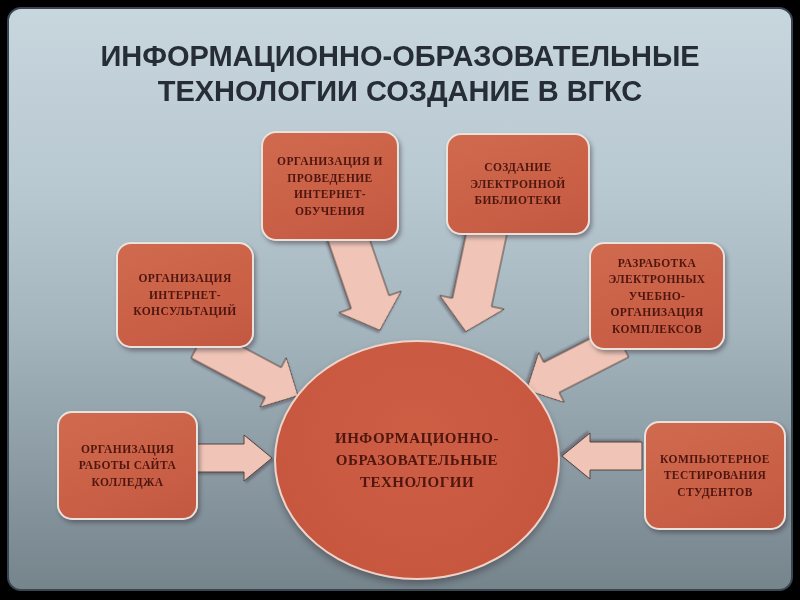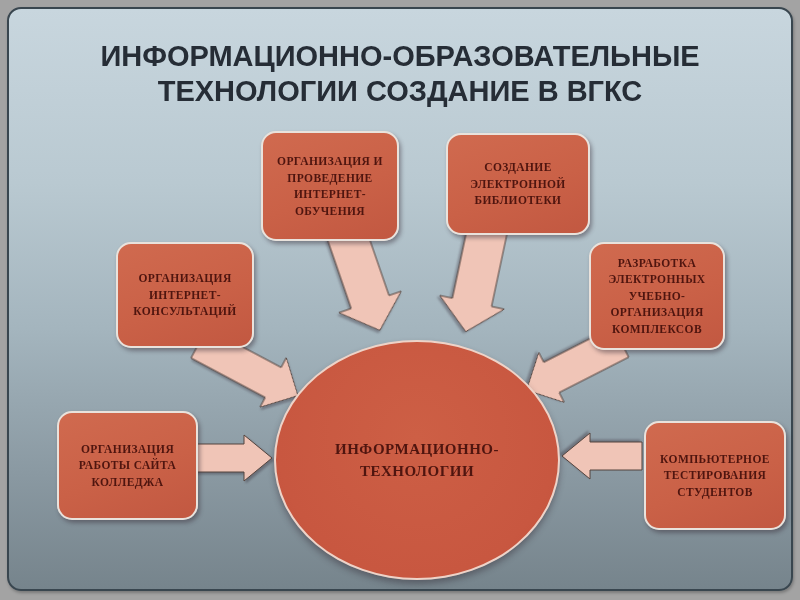--- a/index.html
+++ b/index.html
@@ -1,17 +1,17 @@
 <!DOCTYPE html>
 <html><head>
 <meta charset="utf-8">
 <style>
   html,body{margin:0;padding:0;background:#ffffff;}
   .stage{
-    position:relative;width:800px;height:600px;background:#a3a3a3;overflow:hidden;
+    position:relative;width:800px;height:600px;background:#000000;overflow:hidden;
     font-family:"Liberation Sans", sans-serif;
   }
   .slide{
     position:absolute;left:7px;top:7px;width:782px;height:580px;
     border:2px solid #39464f;border-radius:14px;
     background:linear-gradient(180deg,#c8d6de 0%,#b9c9d1 30%,#a4b5be 55%,#8a99a2 80%,#76848c 100%);
     box-shadow:1px 2px 3px rgba(0,0,0,0.25);
   }
   .title{
     position:absolute;left:20px;top:30px;width:742px;text-align:center;
@@ -103,17 +103,18 @@
     </div>
 
     <div class="node n5">
       <div>КОМПЬЮТЕРНОЕ</div>
       <div>ТЕСТИРОВАНИЯ</div>
       <div>СТУДЕНТОВ</div>
     </div>
 
     <div class="ellipse">
       <div>ИНФОРМАЦИОННО-</div>
+      <div>ОБРАЗОВАТЕЛЬНЫЕ</div>
       <div>ТЕХНОЛОГИИ</div>
     </div>
 
   </div>
 </div>
 
 </body></html>

